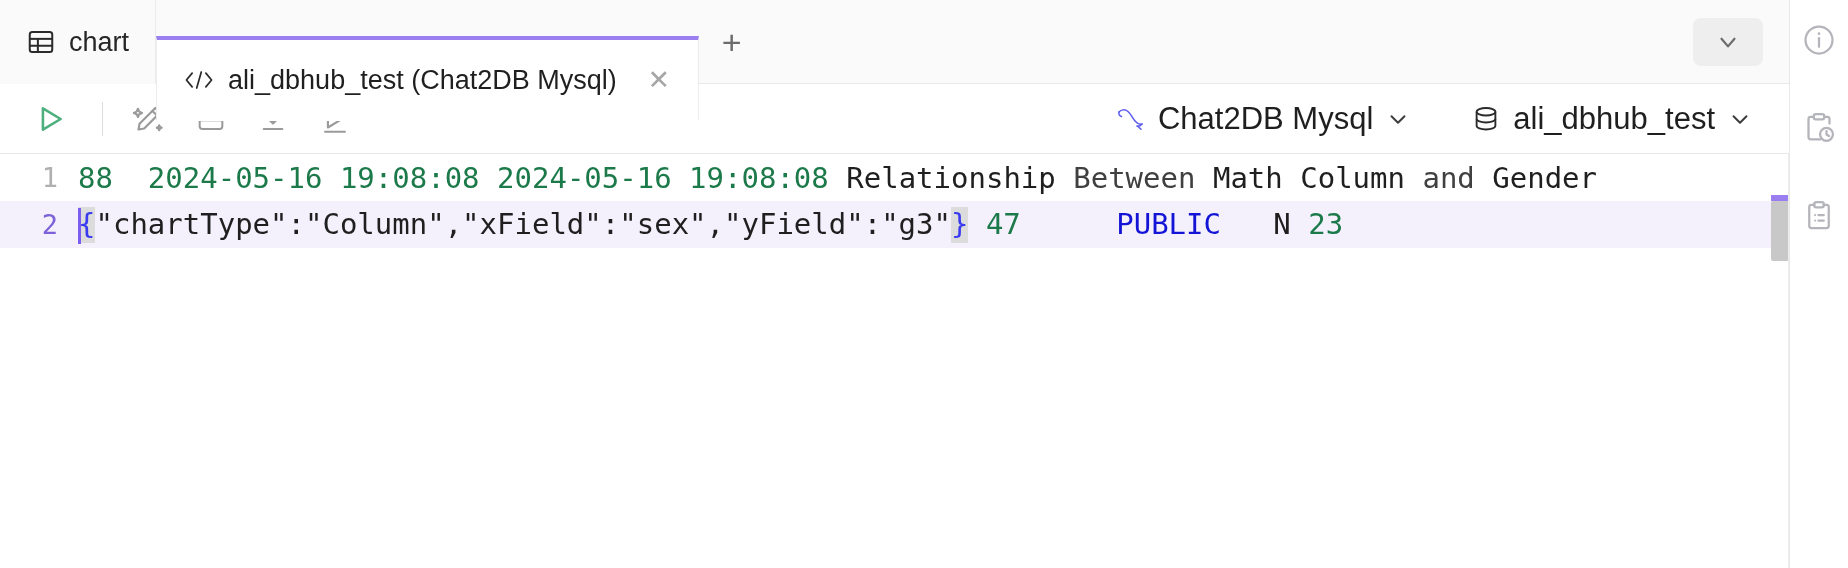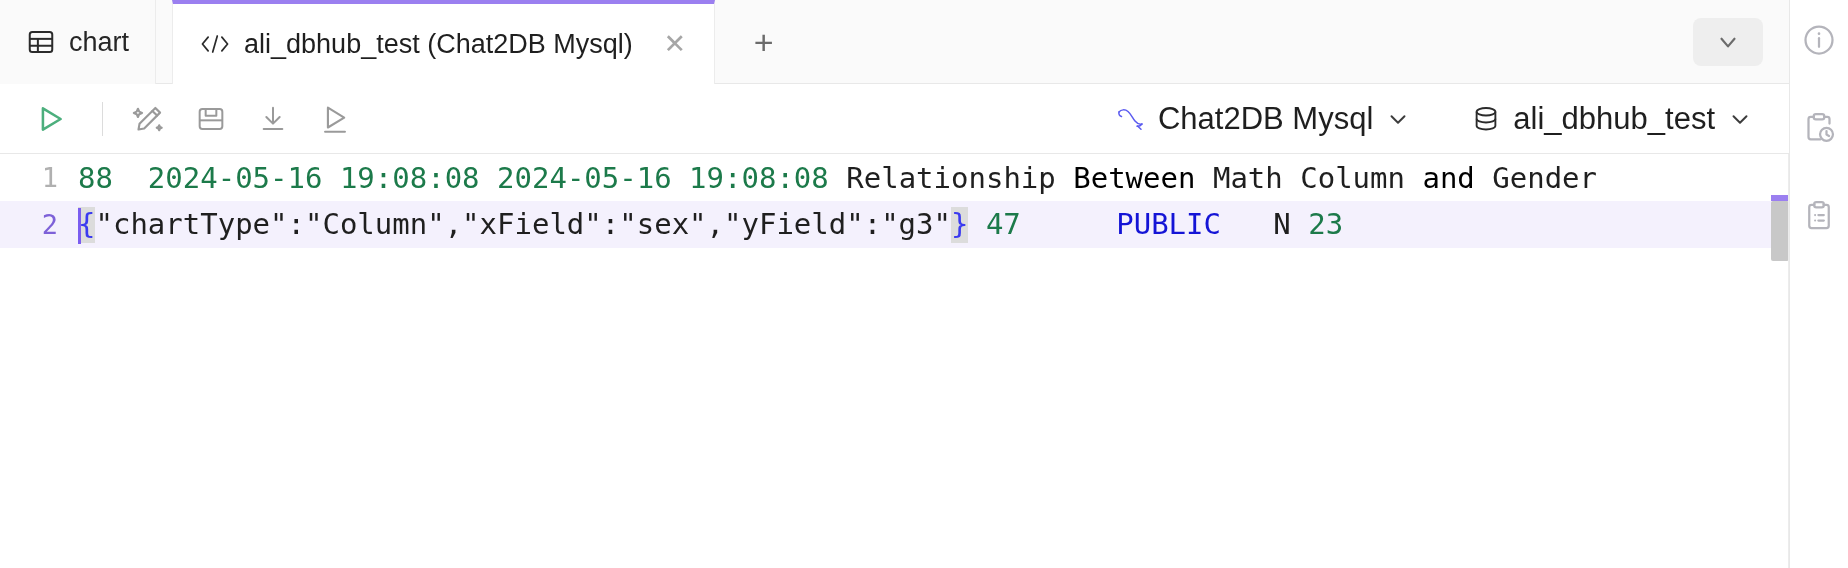--- a/index.html
+++ b/index.html
@@ -10,36 +10,37 @@
     overflow: hidden;
   }
   .app { position: relative; width: 1848px; height: 568px; display: flex; }
   .main-col { width: 1789px; height: 568px; position: relative; display: flex; flex-direction: column; }
 
   
   .tabbar {
     height: 84px; min-height: 84px; width: 100%;
     background: #fafafa;
     border-bottom: 1px solid #e8e8e8;
-    display: flex; align-items: stretch; position: relative; gap: 16px;
+    display: flex; align-items: stretch; position: relative;
   }
   .tab {
     display: flex; align-items: center; gap: 13px;
     padding: 0 26px; height: 84px;
     font-size: 27px; color: #1f1f1f; white-space: nowrap;
     border-right: 1px solid #ececec;
     position: relative;
   }
   .tab.inactive { background: #fafafa; color: #262626; }
   .tab.active {
     background: #ffffff;
     border-top: 4px solid #9b7ff0;
     border-right: 1px solid #ececec;
     border-left: 1px solid #ececec;
     box-shadow: 0 1px 0 #ffffff;
+    margin-top: 36px;
   }
   .tab.active::after {
     content: ""; position: absolute; left: 0; right: 0; bottom: -1px; height: 2px; background: #ffffff;
   }
   .tab-icon { display: inline-flex; align-items: center; justify-content: center; }
   .tab-close {
     margin-left: 16px; font-size: 27px; color: #a6a6a6; line-height: 1;
     width: 26px; text-align: center;
   }
   .tab-add {
@@ -85,21 +86,21 @@
   }
   .code-line.current { background: #f4f1fd; }
   .gutter {
     width: 78px; min-width: 78px; text-align: right; padding-right: 20px;
     color: #b0b0b0; font-size: 27px; user-select: none;
   }
   .code-line.current .gutter { color: #7d61d8; }
   .code-text { display: flex; white-space: pre; }
   .t-green { color: #1c7a4a; }
   .t-black { color: #1f1f1f; }
-  .t-gray  { color: #000000; }
+  .t-gray  { color: #404040; }
   .t-blue  { color: #1414d6; margin-left: 43px; }
   .brace {
     color: #3a3af0; background: #dcdcdc;
   }
   .caret {
     display: inline-block; width: 3px; height: 36px; background: #7a5cf0;
     vertical-align: middle; margin-right: -3px; position: relative; top: 1px;
   }
 
   

